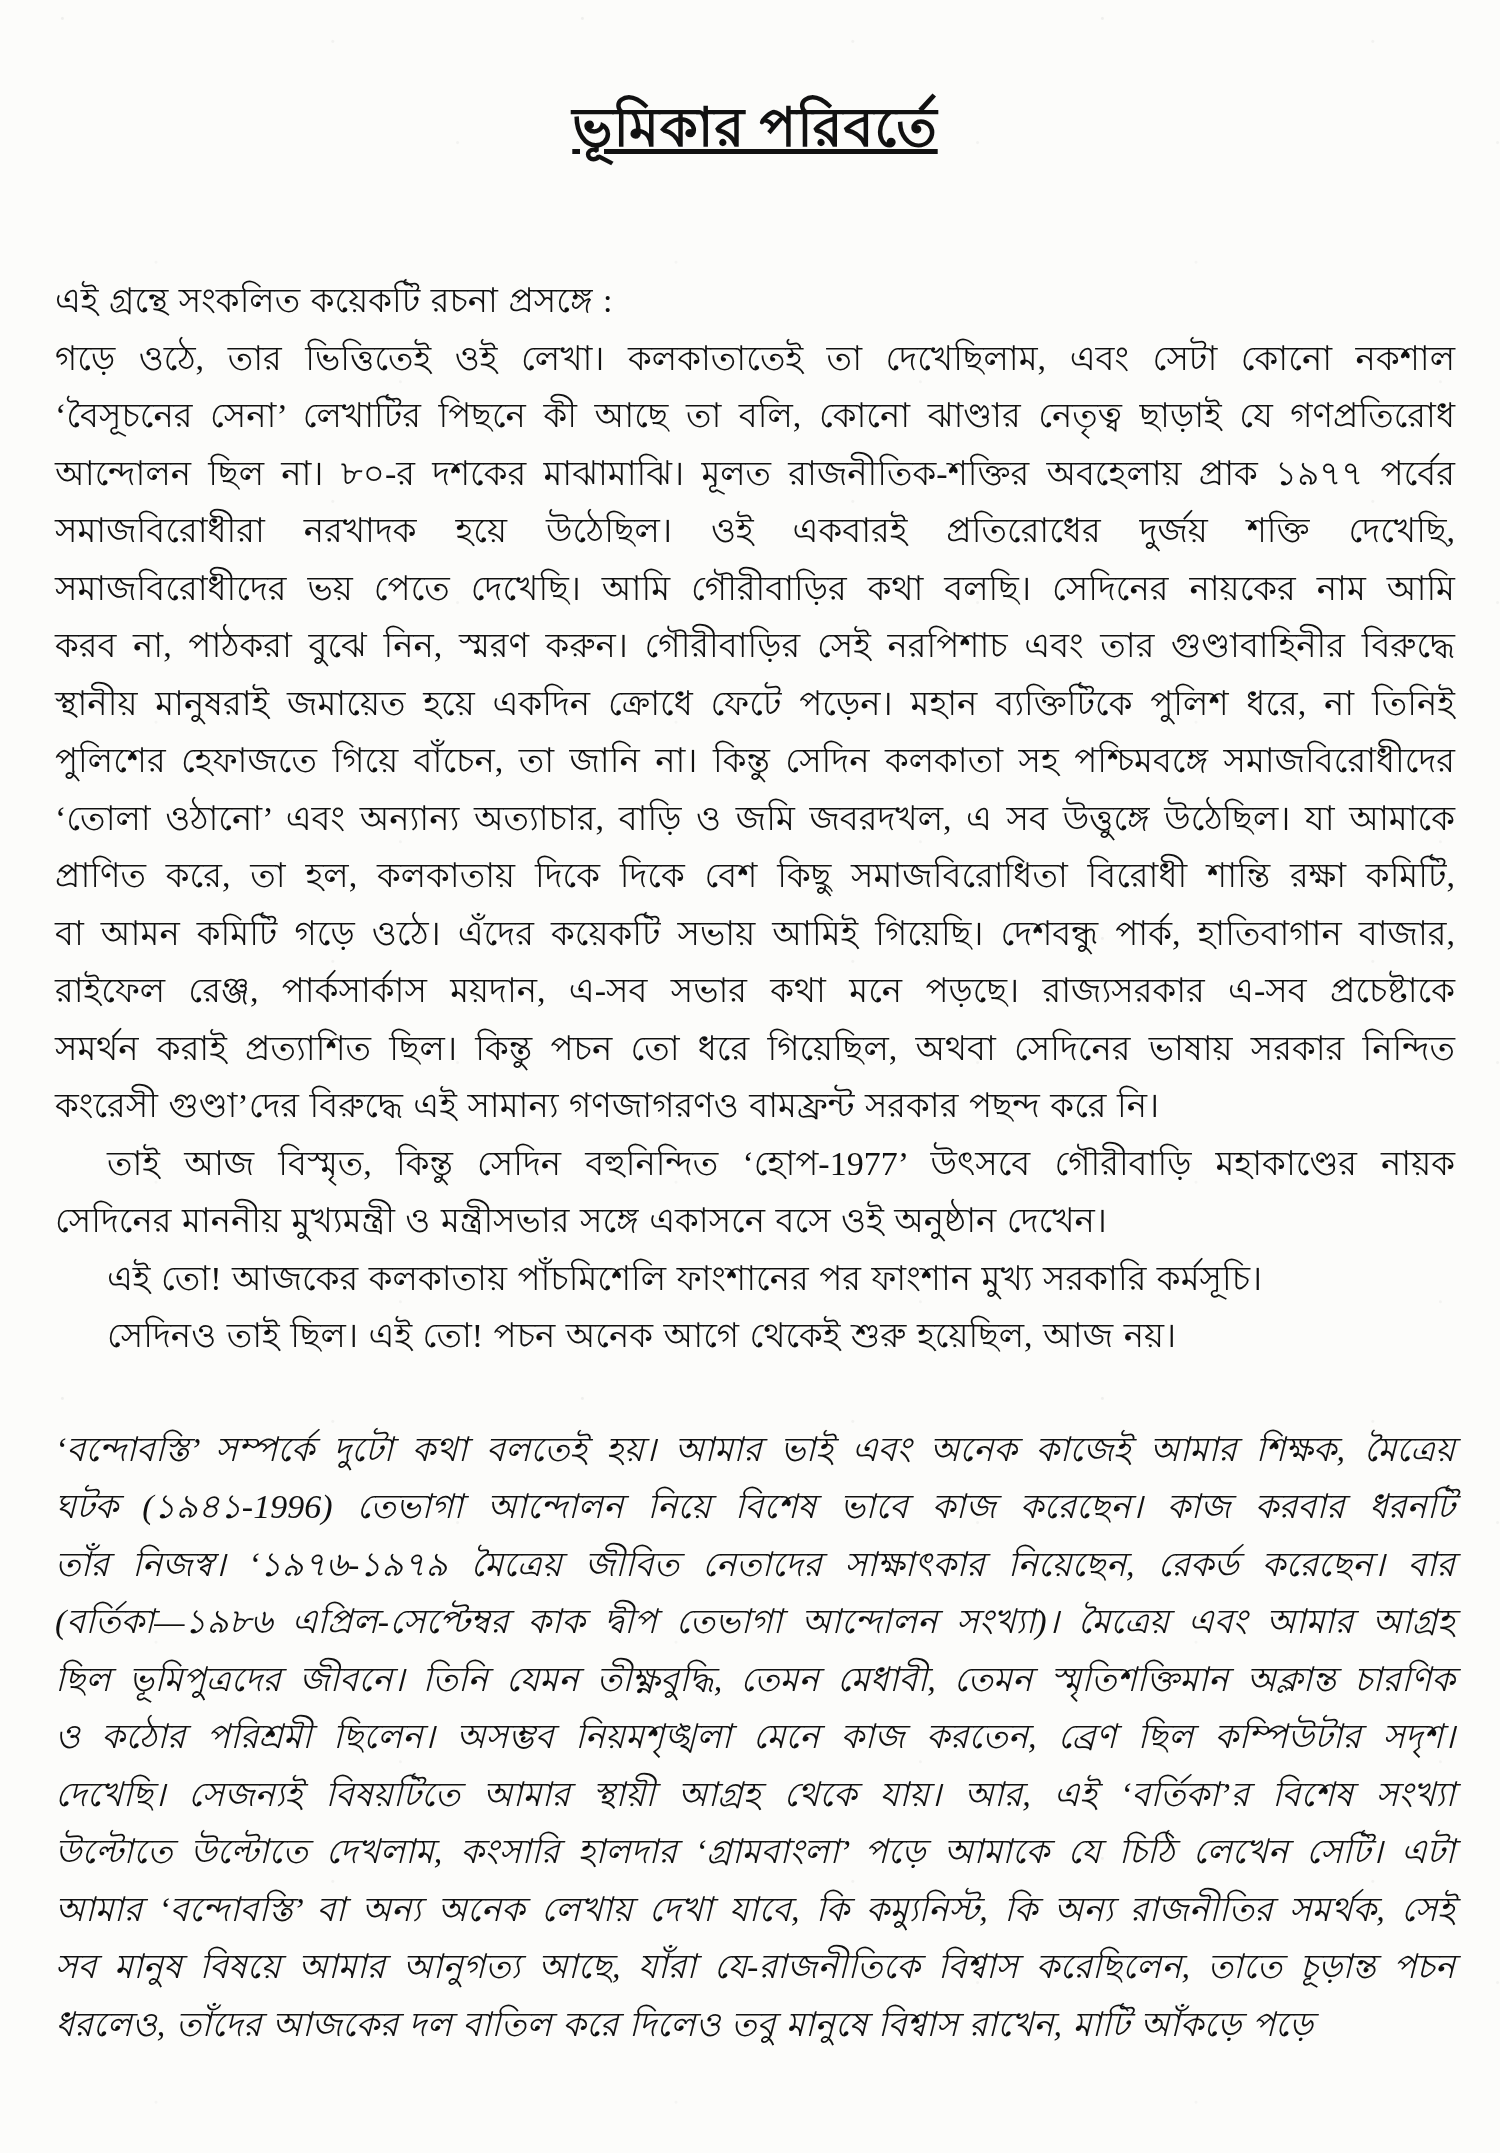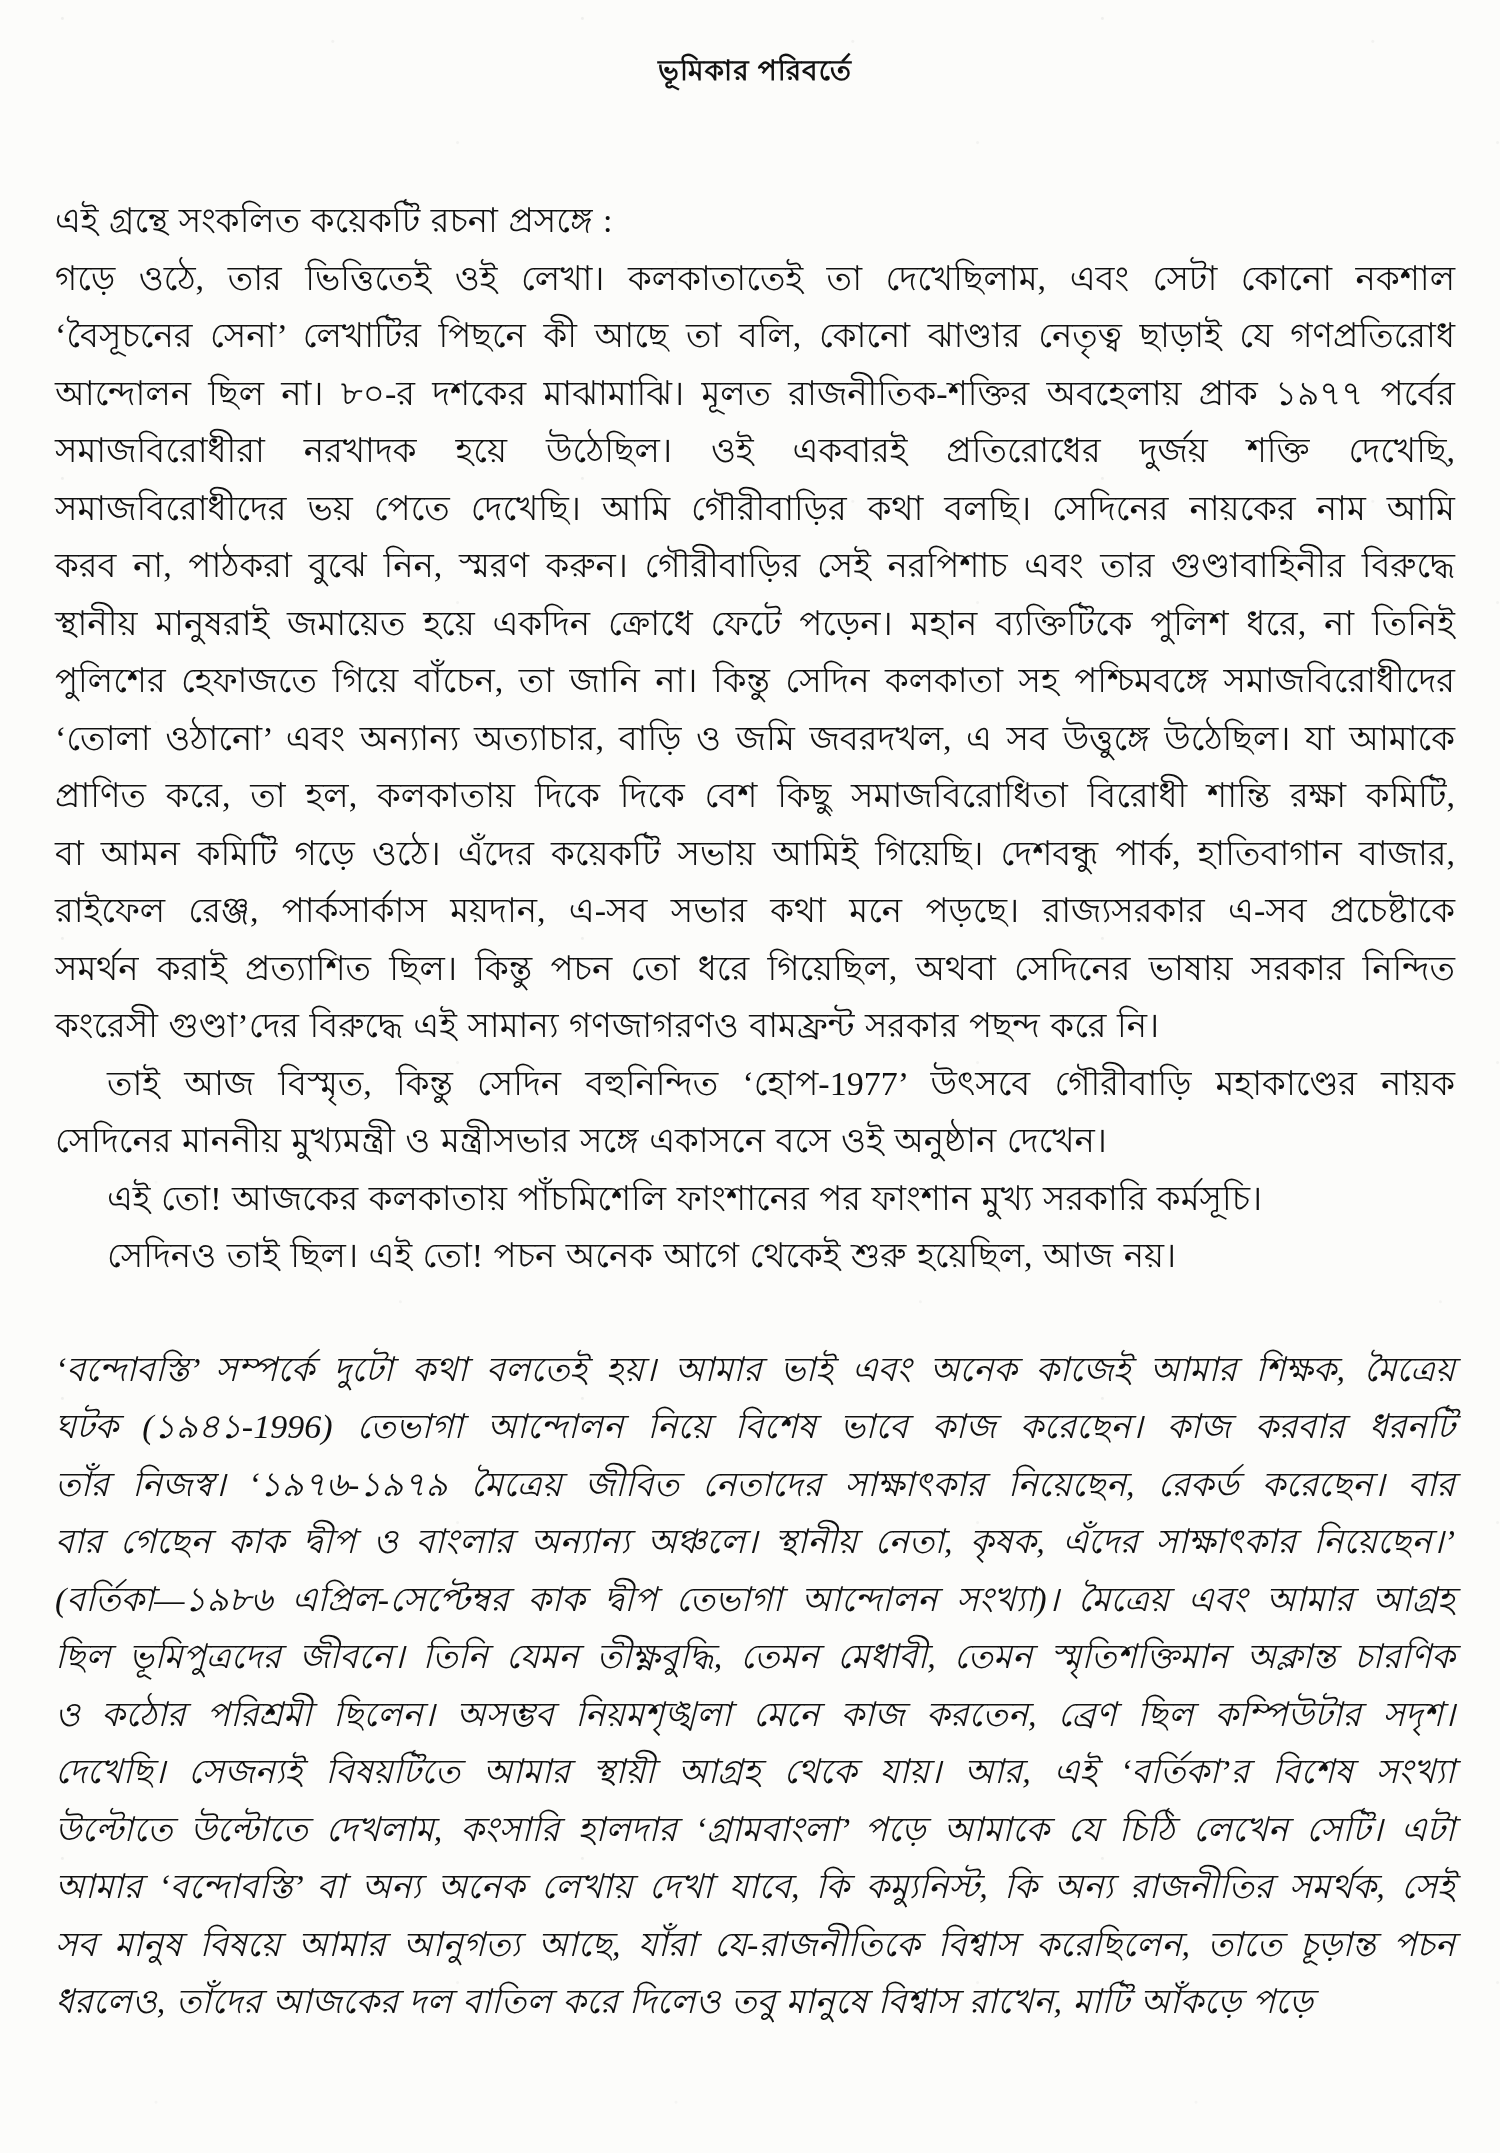--- a/index.html
+++ b/index.html
@@ -15,25 +15,26 @@
     background: #fcfcfa;
     color: #111;
     font-family: "Liberation Serif", "DejaVu Serif", serif;
     overflow: hidden;
   }
   .content {
     padding: 0 45px 0 55px;
   }
   .doc-title {
     margin: 0;
-    padding-top: 49px;
+    padding-top: 86px;
     text-align: center;
-    font-size: 28px;
+    font-size: 54px;
     font-weight: 700;
     letter-spacing: 1px;
+    text-decoration: underline;
   }
   .body-text {
     margin-top: 96px;
   }
   .paragraph {
     margin: 0;
   }
   .paragraph.gap-before {
     margin-top: 56px;
     font-style: italic;
@@ -103,21 +104,20 @@
         <div class="paragraph">
           <div class="line para-end first-indent">এই তো! আজকের কলকাতায় পাঁচমিশেলি ফাংশানের পর ফাংশান মুখ্য সরকারি কর্মসূচি।</div>
         </div>
         <div class="paragraph">
           <div class="line para-end first-indent">সেদিনও তাই ছিল। এই তো! পচন অনেক আগে থেকেই শুরু হয়েছিল, আজ নয়।</div>
         </div>
         <div class="paragraph gap-before">
           <div class="line">‘বন্দোবস্তি’ সম্পর্কে দুটো কথা বলতেই হয়। আমার ভাই এবং অনেক কাজেই আমার শিক্ষক, মৈত্রেয়</div>
           <div class="line">ঘটক (১৯৪১-1996) তেভাগা আন্দোলন নিয়ে বিশেষ ভাবে কাজ করেছেন। কাজ করবার ধরনটি</div>
           <div class="line">তাঁর নিজস্ব। ‘১৯৭৬-১৯৭৯ মৈত্রেয় জীবিত নেতাদের সাক্ষাৎকার নিয়েছেন, রেকর্ড করেছেন। বার</div>
-          <div class="line">বার গেছেন কাক দ্বীপ ও বাংলার অন্যান্য অঞ্চলে। স্থানীয় নেতা, কৃষক, এঁদের সাক্ষাৎকার নিয়েছেন।’</div>
           <div class="line">(বর্তিকা—১৯৮৬ এপ্রিল-সেপ্টেম্বর কাক দ্বীপ তেভাগা আন্দোলন সংখ্যা)। মৈত্রেয় এবং আমার আগ্রহ</div>
           <div class="line">ছিল ভূমিপুত্রদের জীবনে। তিনি যেমন তীক্ষ্ণবুদ্ধি, তেমন মেধাবী, তেমন স্মৃতিশক্তিমান অক্লান্ত চারণিক</div>
           <div class="line">ও কঠোর পরিশ্রমী ছিলেন। অসম্ভব নিয়মশৃঙ্খলা মেনে কাজ করতেন, ব্রেণ ছিল কম্পিউটার সদৃশ।</div>
           <div class="line">দেখেছি। সেজন্যই বিষয়টিতে আমার স্থায়ী আগ্রহ থেকে যায়। আর, এই ‘বর্তিকা’র বিশেষ সংখ্যা</div>
           <div class="line">উল্টোতে উল্টোতে দেখলাম, কংসারি হালদার ‘গ্রামবাংলা’ পড়ে আমাকে যে চিঠি লেখেন সেটি। এটা</div>
           <div class="line">আমার ‘বন্দোবস্তি’ বা অন্য অনেক লেখায় দেখা যাবে, কি কম্যুনিস্ট, কি অন্য রাজনীতির সমর্থক, সেই</div>
           <div class="line">সব মানুষ বিষয়ে আমার আনুগত্য আছে, যাঁরা যে-রাজনীতিকে বিশ্বাস করেছিলেন, তাতে চূড়ান্ত পচন</div>
           <div class="line para-end">ধরলেও, তাঁদের আজকের দল বাতিল করে দিলেও তবু মানুষে বিশ্বাস রাখেন, মাটি আঁকড়ে পড়ে</div>
         </div>
       </div>

